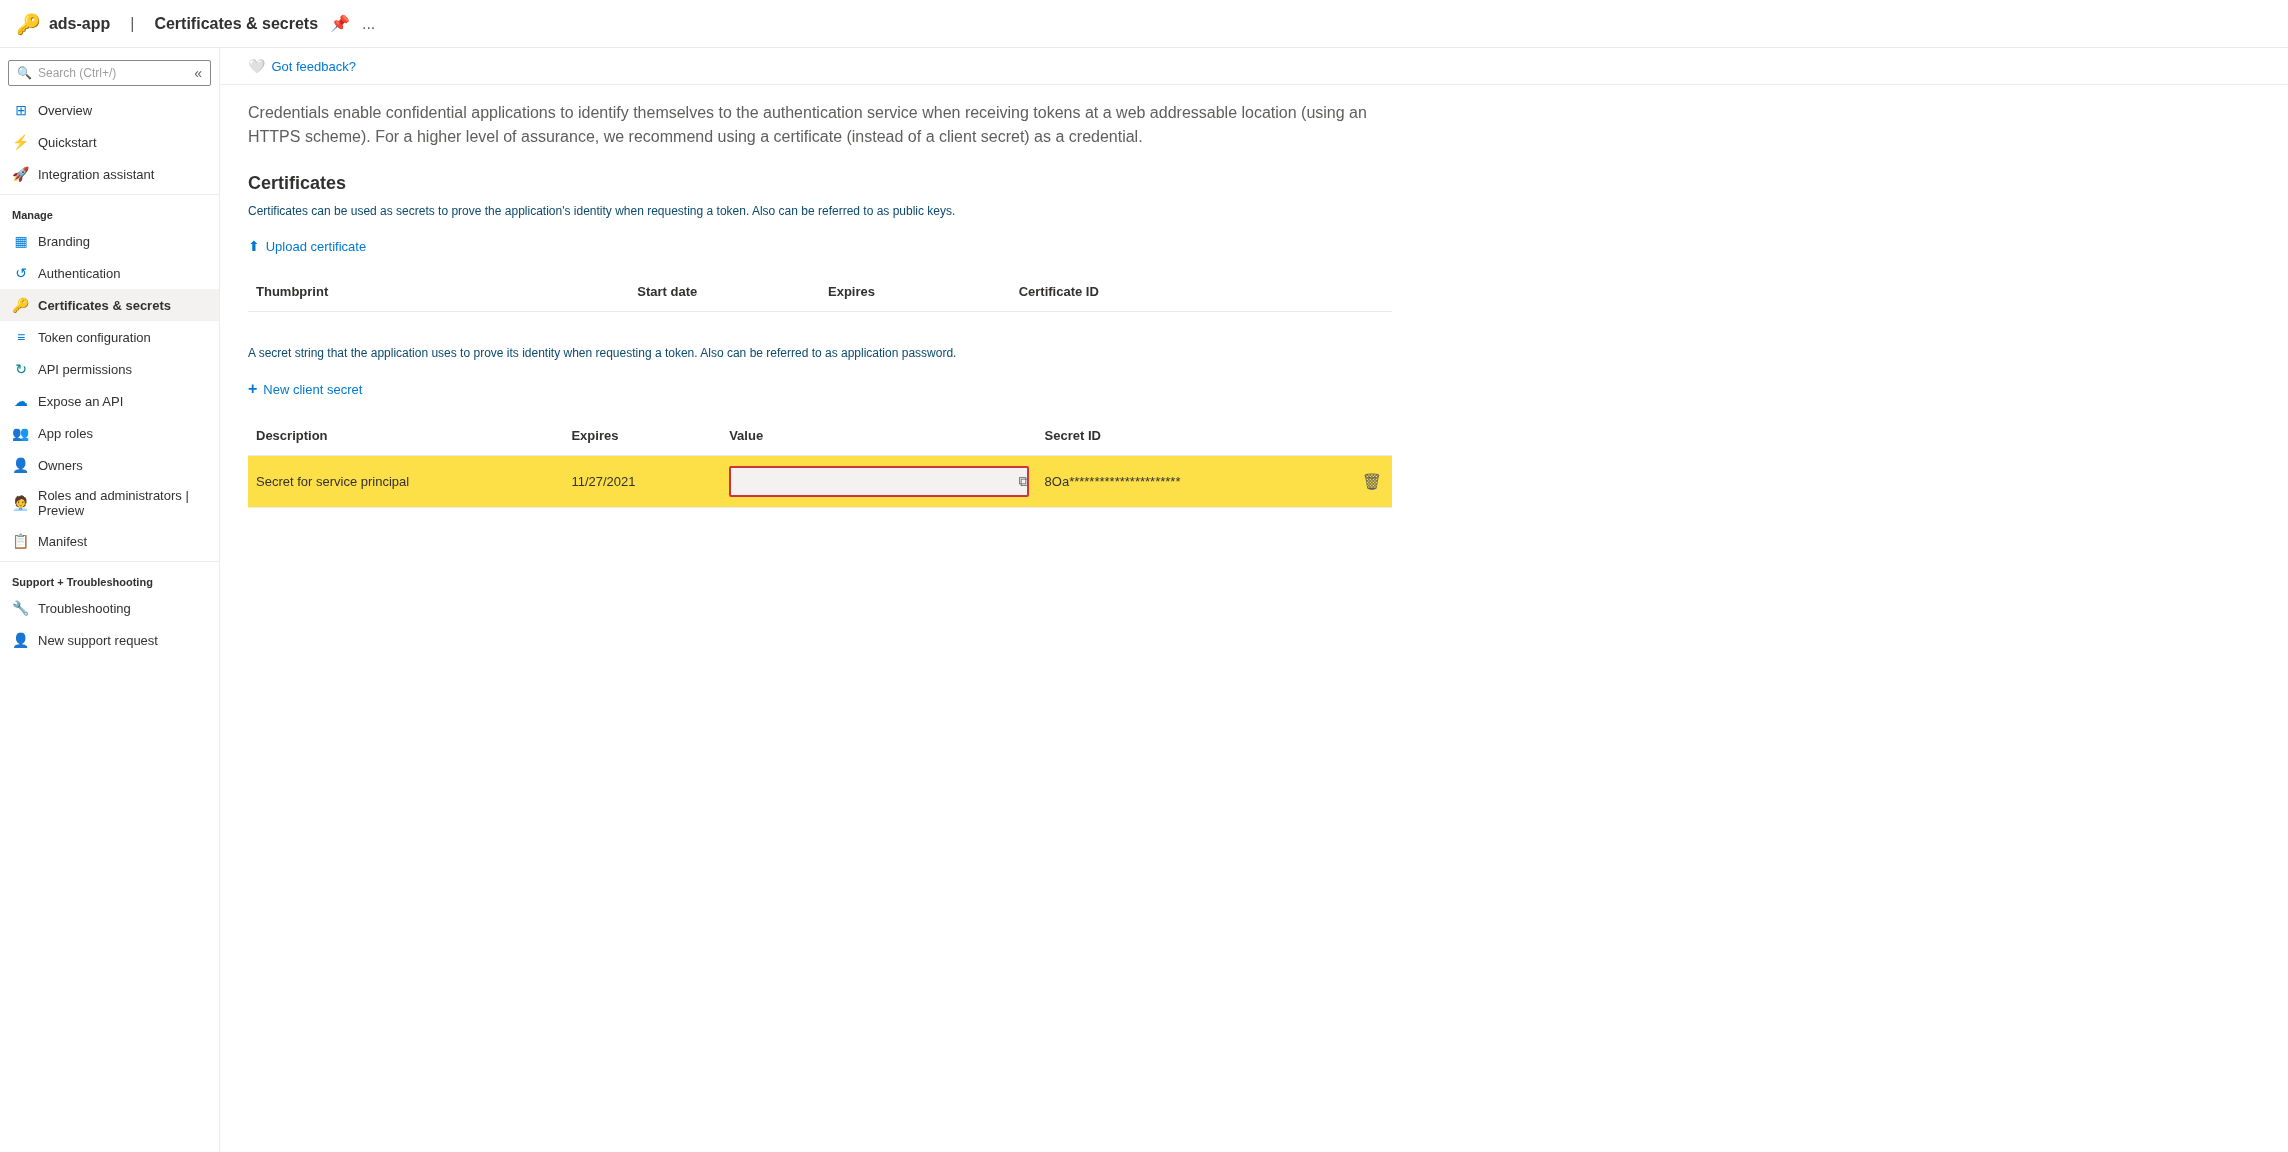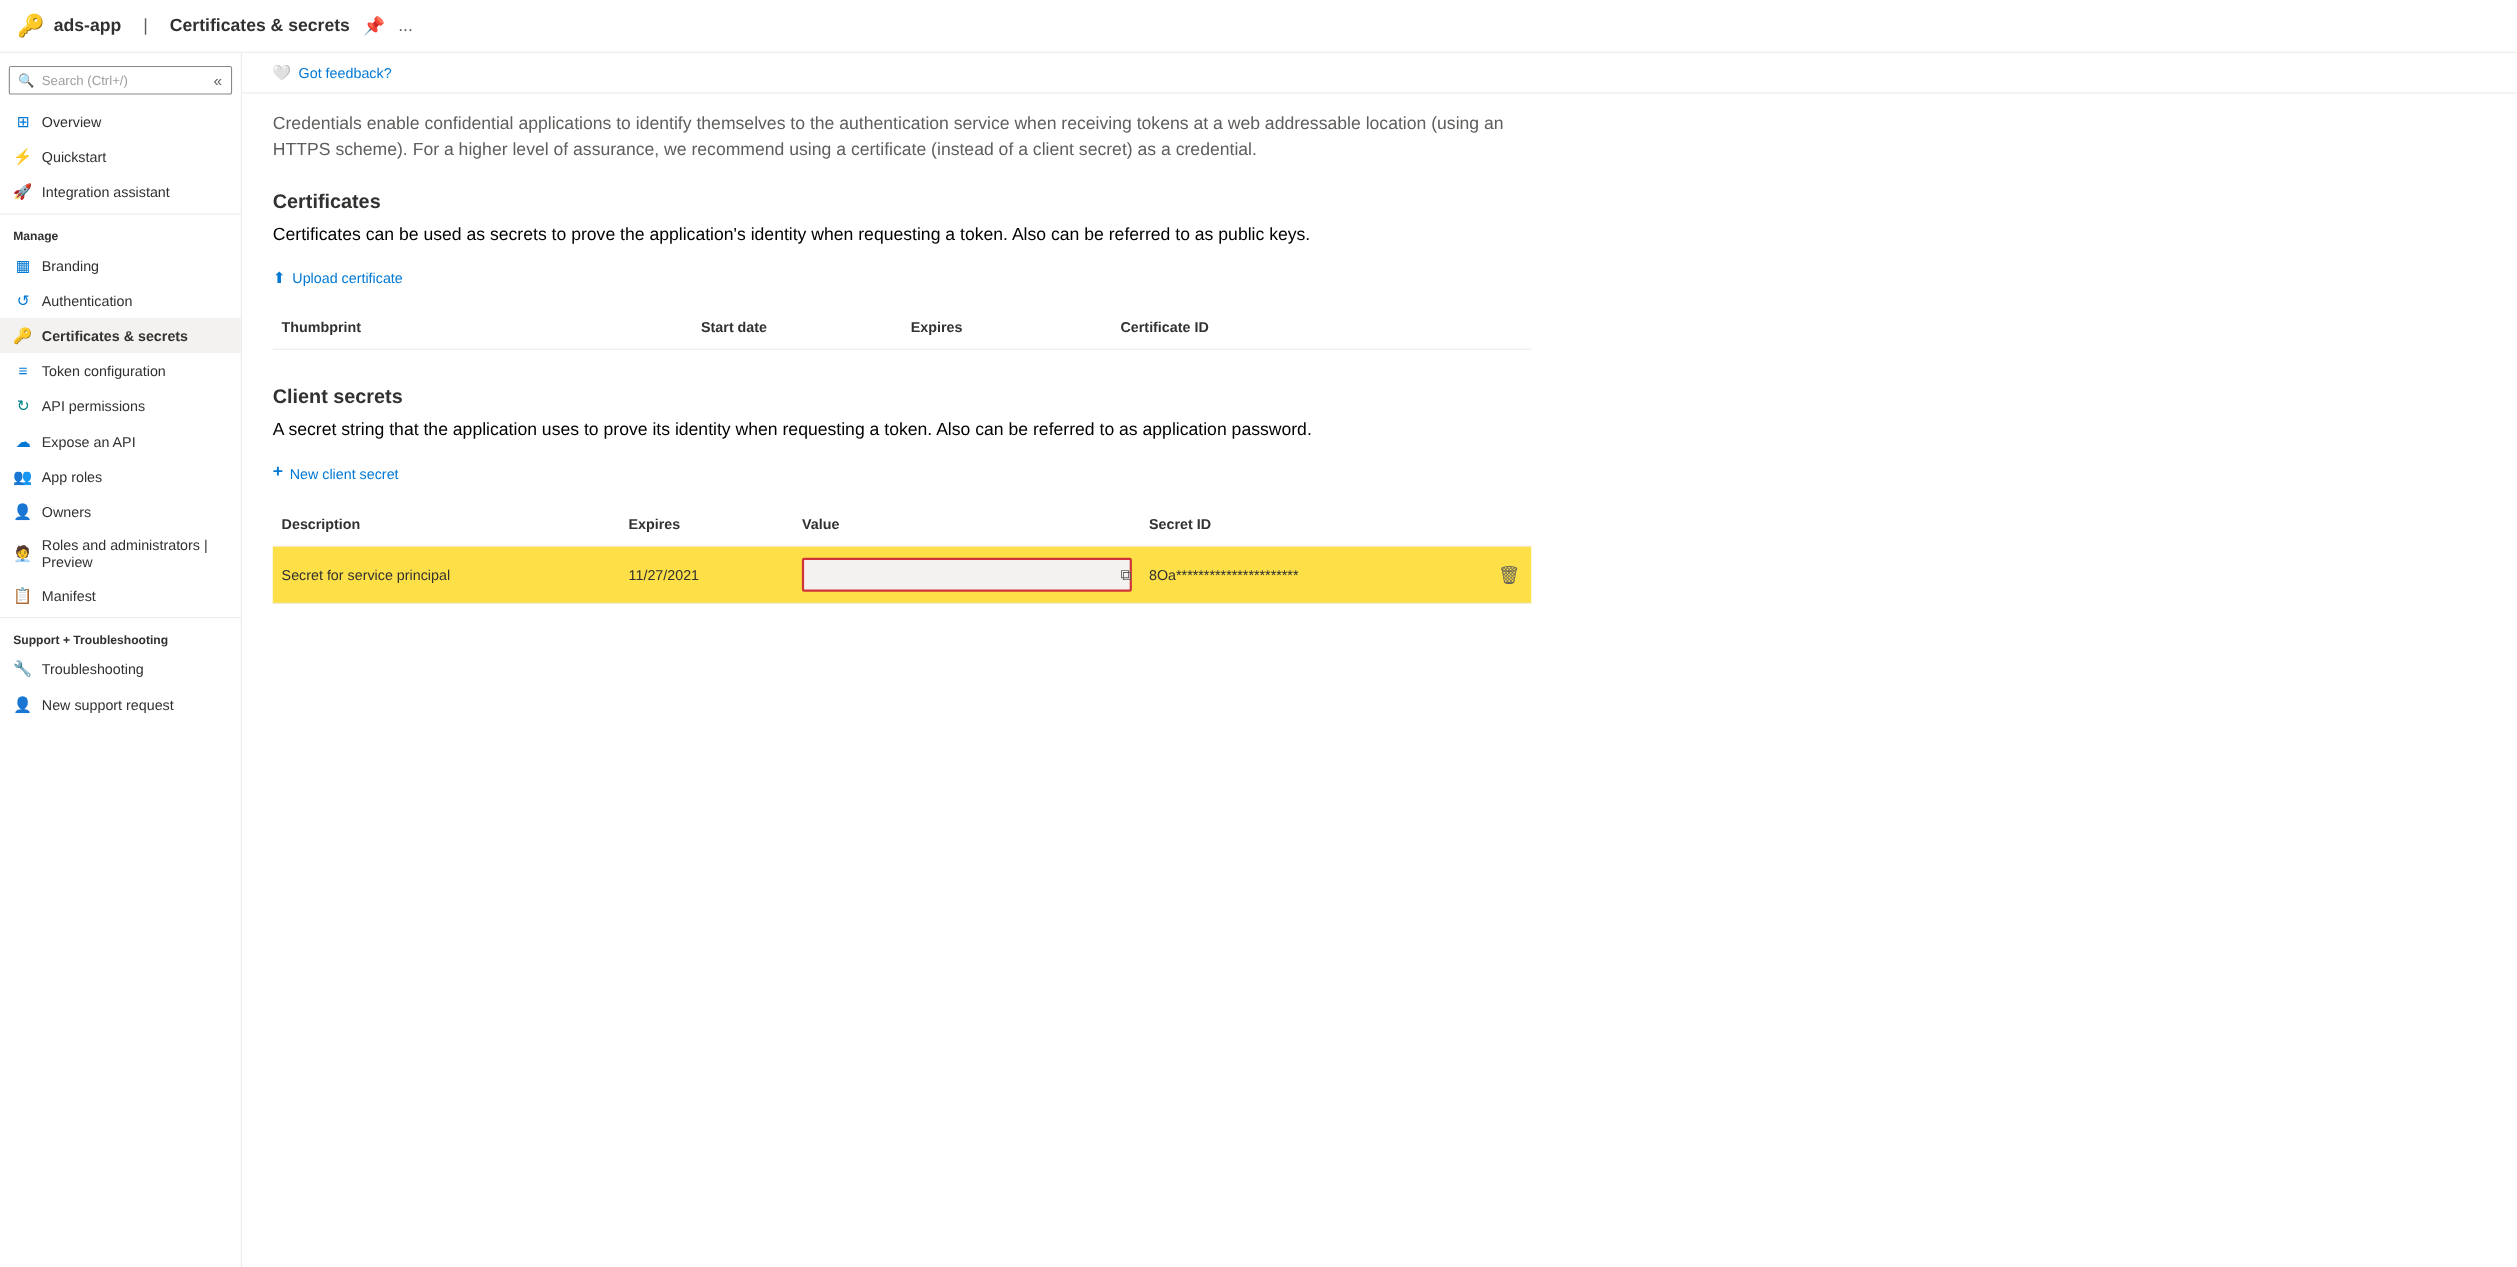--- a/index.html
+++ b/index.html
@@ -28,21 +28,21 @@
 
     .content { flex: 1; overflow-y: auto; padding: 0; }
     .content-inner { padding: 16px 28px; max-width: 1200px; }
 
     .feedback-bar { display: flex; align-items: center; gap: 6px; padding: 10px 28px; border-bottom: 1px solid #edebe9; color: #0078d4; font-size: 13px; cursor: pointer; }
     .feedback-bar .heart-icon { font-size: 14px; }
 
     .description-text { font-size: 16px; color: #605e5c; margin-bottom: 24px; line-height: 1.5; }
 
     .section-title { font-size: 18px; font-weight: 600; color: #323130; margin-bottom: 8px; }
-    .section-desc { font-size: 16px; color: #000000; margin-bottom: 14px; line-height: 1.5; }
+    .section-desc { font-size: 12px; color: #0c4a6e; margin-bottom: 14px; line-height: 1.5; }
 
     .action-btn { display: flex; align-items: center; gap: 6px; color: #0078d4; font-size: 13px; cursor: pointer; border: none; background: none; padding: 4px 0; margin-bottom: 14px; }
 
     .table-container { width: 100%; }
     .table-header { display: grid; padding: 6px 0; border-bottom: 1px solid #edebe9; font-weight: 700; font-size: 13px; }
     .table-header.certs-header { grid-template-columns: 2fr 1fr 1fr 2fr; }
     .table-header.secrets-header { grid-template-columns: 2fr 1fr 2fr 2fr 40px; }
     .table-cell { padding: 6px 8px; }
     .table-row { display: grid; padding: 4px 0; border-bottom: 1px solid #edebe9; align-items: center; }
     .table-row.secrets-row { grid-template-columns: 2fr 1fr 2fr 2fr 40px; }
@@ -182,21 +182,20 @@
           <div class="table-header certs-header">
             <div class="table-cell">Thumbprint</div>
             <div class="table-cell">Start date</div>
             <div class="table-cell">Expires</div>
             <div class="table-cell">Certificate ID</div>
           </div>
         </div>
       </div>
 
       <div class="section-spacer">
-        <h2 class="section-title">Client secrets</h2>
         <p class="section-desc">A secret string that the application uses to prove its identity when requesting a token. Also can be referred to as application password.</p>
 
         <button class="action-btn">
           <span style="font-size:16px; font-weight:bold; color:#0078d4;">+</span>
           <span>New client secret</span>
         </button>
 
         <div class="table-container">
           <div class="table-header secrets-header">
             <div class="table-cell">Description</div>

